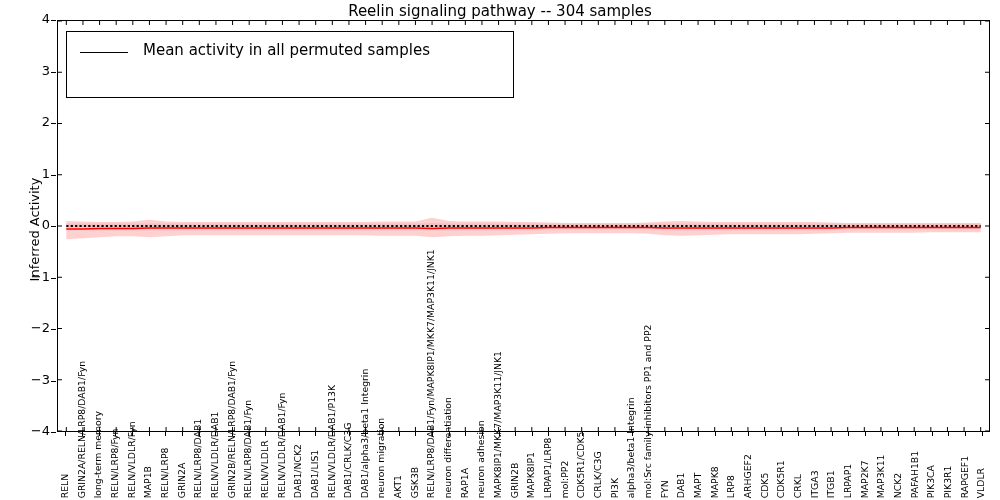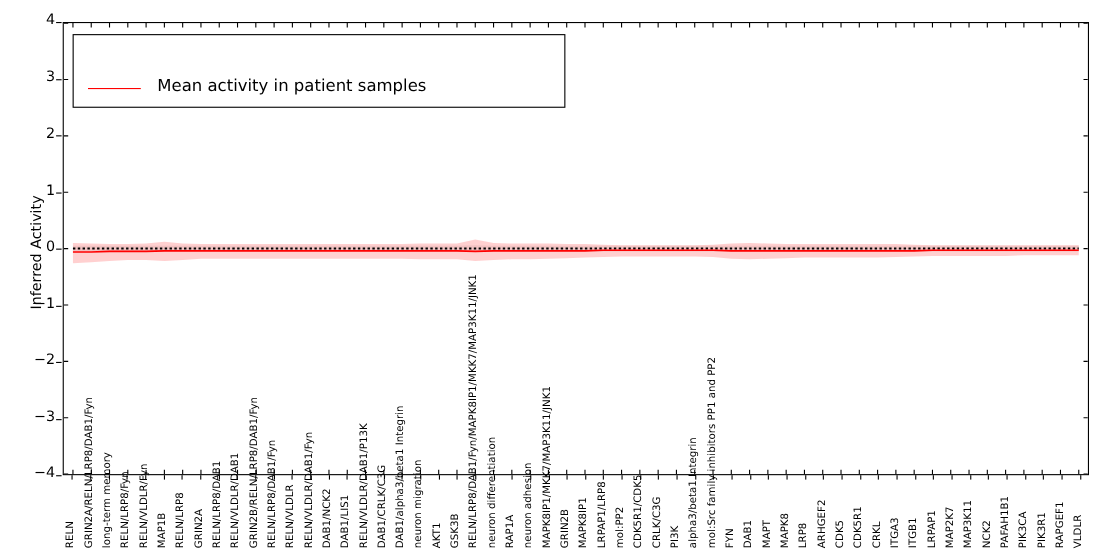--- a/index.html
+++ b/index.html
@@ -59,20 +59,21 @@
   .legtext{
     position:absolute; left:76px; top:1px; font-size:15px; color:#000;
     white-space:nowrap;
   }
 </style>
 </head>
 <body>
 
 <div id="root">
 
+  <div class="title">Reelin signaling pathway -- 304 samples</div>
 
   <div class="ylabel">Inferred Activity</div>
 
   <div class="ylabels" id="ylabels">
       <div class="ylab" style="top: -9px;">4</div>
       <div class="ymark" style="top: 0px;"></div>
       <div class="ylab" style="top: 42.5px;">3</div>
       <div class="ymark" style="top: 51.5px;"></div>
       <div class="ylab" style="top: 94px;">2</div>
       <div class="ymark" style="top: 103px;"></div>
@@ -338,19 +339,19 @@
       <div class="xlab" style="left: 935.288px;">PIK3CA</div>
       <div class="xmark" style="left: 948.348px;"></div>
       <div class="xlab" style="left: 951.948px;">PIK3R1</div>
       <div class="xmark" style="left: 965.009px;"></div>
       <div class="xlab" style="left: 968.609px;">RAPGEF1</div>
       <div class="xmark" style="left: 981.67px;"></div>
       <div class="xlab" style="left: 985.27px;">VLDLR</div>
     </div>
 
   <div class="legend">
-    <div class="legrow" style="top:36px;">
-      <div class="legline" id="legline1" style="border-top: 1.6px solid rgb(255, 0, 0);"></div>
-      <div class="legtext">Mean activity in patient samples</div>
+    <div class="legrow" style="top:8px;">
+      <div class="legline" id="legline0" style="border-top: 1.6px solid rgb(0, 0, 0);"></div>
+      <div class="legtext">Mean activity in all permuted samples</div>
     </div>
   </div>
 
 </div>
 
 </body></html>

